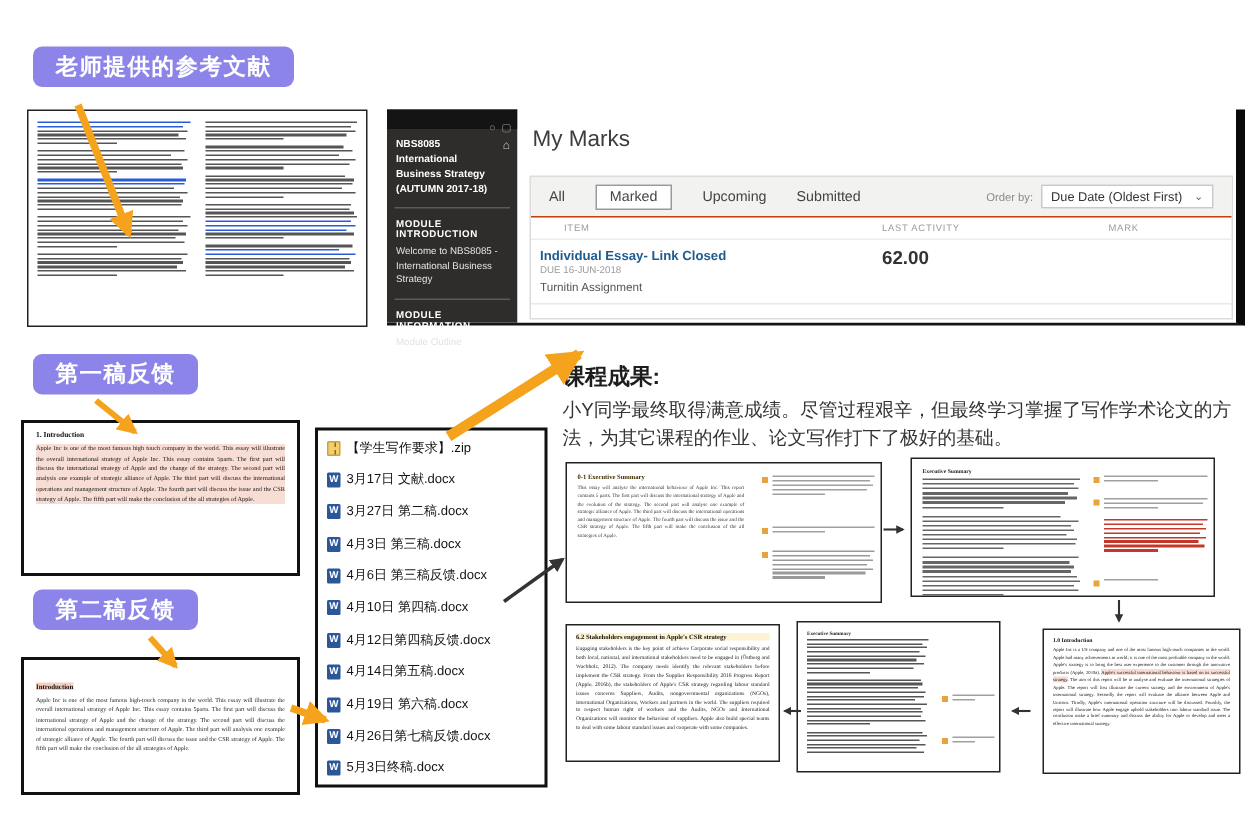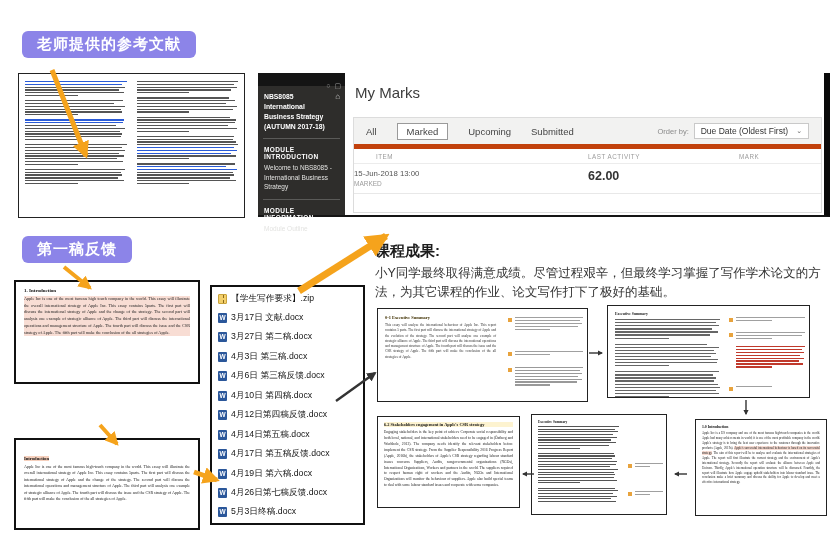--- a/index.html
+++ b/index.html
@@ -23,21 +23,21 @@
   #lms-topstrip span{color:#9a9a9a;font-size:7px;margin-left:4px;}
   #course-row{display:flex;padding:6px 5px 2px 6px;gap:3px;}
   #course-title{font-size:6.8px;font-weight:bold;line-height:1.45;flex:1;}
   #home-ic{font-size:8px;color:#c9c9c9;}
   .sdiv{border-top:1px solid #5a5a58;margin:5px 5px;}
   .shead{font-size:6.5px;font-weight:bold;padding:2px 6px 2px;letter-spacing:.4px;color:#fff;}
   .sitem{font-size:6.5px;color:#e3e3e1;padding:1px 6px 2px;line-height:1.45;cursor:pointer;}
   #lms-main{flex:1;position:relative;background:#fff;}
   #mymarks{position:absolute;left:10px;top:11px;font-size:15px;color:#3d3d3d;}
   #panel{position:absolute;left:8px;top:44px;right:2px;bottom:2px;border:1px solid #dcdcdc;background:#fff;}
-  #toolbar{height:26px;background:#f2f2f1;border-bottom:5px solid #c2410c;display:flex;
+  #toolbar{height:26px;background:#f2f2f1;border-bottom:1px solid #c2410c;display:flex;
            align-items:center;padding:0 12px;gap:20px;}
   .tab{font-size:9.5px;color:#444;cursor:pointer;}
   .tab.sel{background:#fff;border:1px solid #9a9a9a;padding:2px 9px;}
   #orderby{margin-left:auto;display:flex;align-items:center;gap:5px;}
   #orderby-label{font-size:7.5px;color:#8a8a8a;}
   #orderbox{border:1px solid #c9c9c9;background:#fff;padding:2px 6px;font-size:8.5px;color:#333;
             display:flex;align-items:center;gap:8px;cursor:pointer;}
   #orderbox .chev{color:#666;font-size:7px;}
   .lgrid{display:grid;grid-template-columns:234px 151px 1fr;}
   #thead{padding:4px 0 3px;border-bottom:1px solid #ececec;font-size:6.3px;color:#9b9b9b;letter-spacing:.5px;}
@@ -98,20 +98,21 @@
   
   #arrows{position:absolute;left:0;top:0;pointer-events:none;}
 </style>
 </head>
 <body>
 
 <div id="stage">
 
   <div class="plabel" style="left:22px;top:236px;">第一稿反馈</div>
   <div class="plabel" style="left:22px;top:31px;">老师提供的参考文献</div>
+  <div class="plabel" style="left:22px;top:393px;">第二稿反馈</div>
 
   <div class="docbox" id="refdoc">
     <div class="refcol" id="refcol1">
         <div class="bar" style="width: 100%; height: 1.3px; margin-bottom: 1.5px; background: rgb(42, 91, 215);"></div>
         <div class="bar" style="width: 96%; height: 1.3px; margin-bottom: 1.5px; background: rgb(42, 91, 215);"></div>
         <div class="bar" style="width: 99%; height: 1.3px; margin-bottom: 1.5px; background: rgb(85, 85, 85);"></div>
         <div class="bar" style="width: 93%; height: 1.3px; margin-bottom: 1.5px; background: rgb(85, 85, 85);"></div>
         <div class="bar" style="width: 98%; height: 1.3px; margin-bottom: 1.5px; background: rgb(85, 85, 85);"></div>
         <div class="bar" style="width: 52%; height: 1.3px; margin-bottom: 3.9px; background: rgb(85, 85, 85);"></div>
         <div class="bar" style="width: 97%; height: 1.3px; margin-bottom: 1.5px; background: rgb(85, 85, 85);"></div>
@@ -216,23 +217,24 @@
               <span class="chev">⌄</span>
             </div>
           </div>
         </div>
         <div id="thead" class="lgrid">
           <span class="h1">ITEM</span>
           <span>LAST ACTIVITY</span>
           <span>MARK</span>
         </div>
         <div id="trow" class="lgrid">
-          <div>
-            <div id="act-date">15-Jun-2018 13:00</div>
-            <div id="act-status">MARKED</div>
+          <div class="c1">
+            <div id="item-link">Individual Essay- Link Closed</div>
+            <div id="item-due">DUE 16-JUN-2018</div>
+            <div id="item-type">Turnitin Assignment</div>
           </div>
           <div id="mark-val">62.00</div>
         </div>
       </div>
     </div>
   </div>
 
   <div class="docbox essay" id="draft1">
     <div class="dt">1. Introduction</div>
     <div class="db">Apple Inc is one of the most famous high touch company in the world. This essay will illustrate the overall international strategy of Apple Inc. This essay contains 5parts. The first part will discuss the international strategy of Apple and the change of the strategy. The second part will analysis one example of strategic alliance of Apple. The third part will discuss the international operations and management structure of Apple. The fourth part will discuss the issue and the CSR strategy of Apple. The fifth part will make the conclusion of the all strategies of Apple.</div>
@@ -268,24 +270,20 @@
         <span class="ic ic-docx"></span>
         <span class="fname">4月10日 第四稿.docx</span>
       </div>
       <div class="frow">
         <span class="ic ic-docx"></span>
         <span class="fname">4月12日第四稿反馈.docx</span>
       </div>
       <div class="frow">
         <span class="ic ic-docx"></span>
         <span class="fname">4月14日第五稿.docx</span>
-      </div>
-      <div class="frow">
-        <span class="ic ic-docx"></span>
-        <span class="fname">4月17日 第五稿反馈.docx</span>
       </div>
       <div class="frow">
         <span class="ic ic-docx"></span>
         <span class="fname">4月19日 第六稿.docx</span>
       </div>
       <div class="frow">
         <span class="ic ic-docx"></span>
         <span class="fname">4月26日第七稿反馈.docx</span>
       </div>
       <div class="frow">

